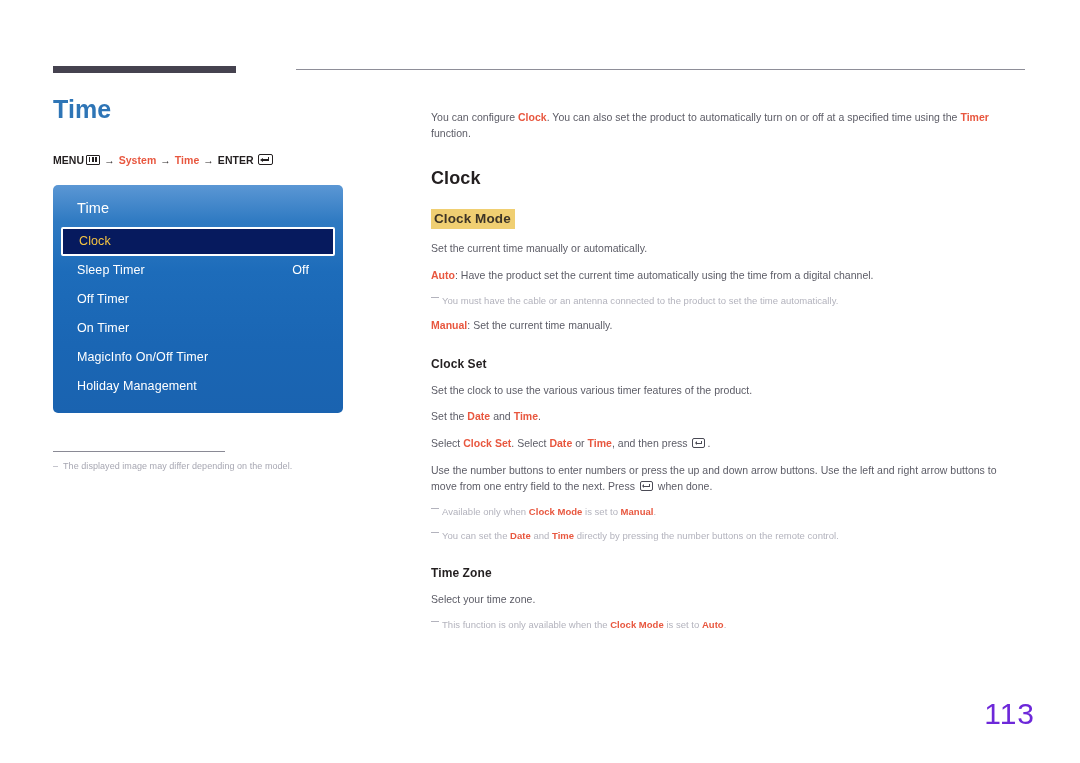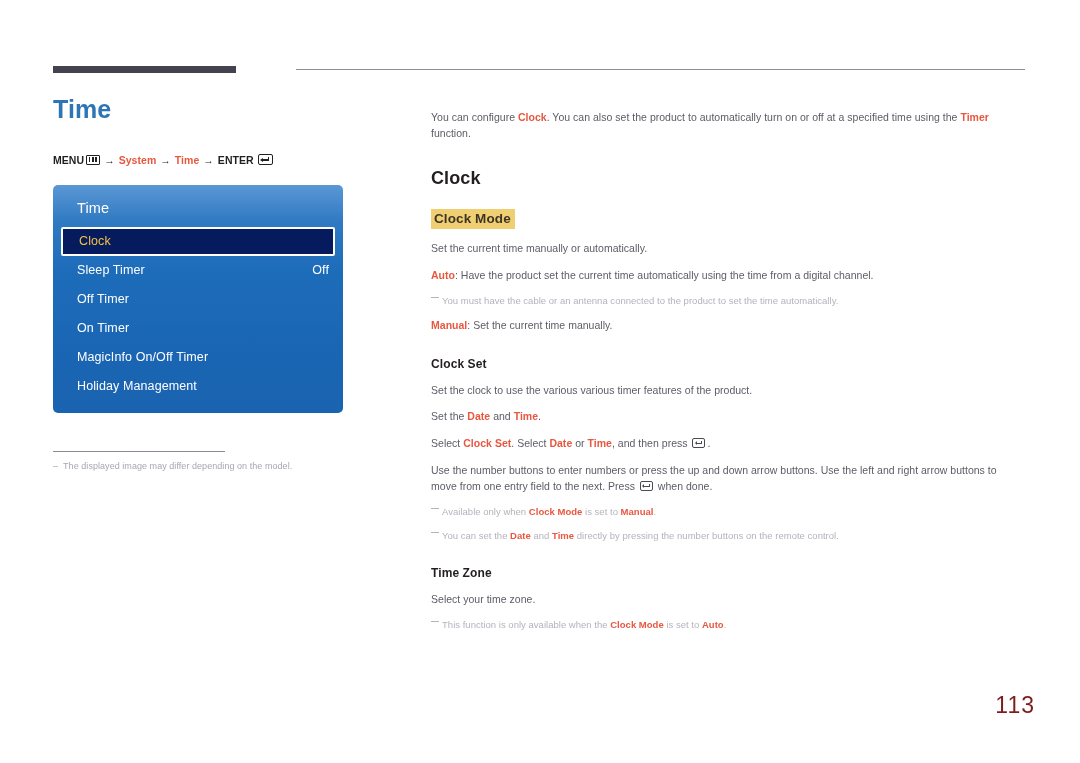--- a/index.html
+++ b/index.html
@@ -152,21 +152,21 @@
     letter-spacing: 0.1px;
   }
   .osd-list {
     margin-top: 11px;
   }
   .osd-row {
     height: 29px;
     display: flex;
     align-items: center;
     justify-content: space-between;
-    padding: 0 14px 0 24px;
+    padding: 0 34px 0 24px;
     color: #ffffff;
     font-size: 12.5px;
     letter-spacing: 0.1px;
   }
   .osd-row.selected {
     background: #061a5e;
     border: 2px solid #ffffff;
     border-radius: 2px;
     height: 29px;
     margin: 0 8px;
@@ -283,23 +283,23 @@
     width: 0; height: 0;
     border-top: 2.3px solid transparent;
     border-bottom: 2.3px solid transparent;
     border-right: 2.8px solid #4a4a55;
   }
 
   
   .page-num {
     position: absolute;
     right: 45px;
-    bottom: 44px;
-    font-size: 23px;
-    color: #7f1d1d;
+    bottom: 32px;
+    font-size: 30px;
+    color: #6d28d9;
     letter-spacing: 1px;
   }
 </style>
 </head>
 <body>
 
 <div class="header-rule">
   <div class="thick"></div>
   <div class="thin"></div>
 </div>

